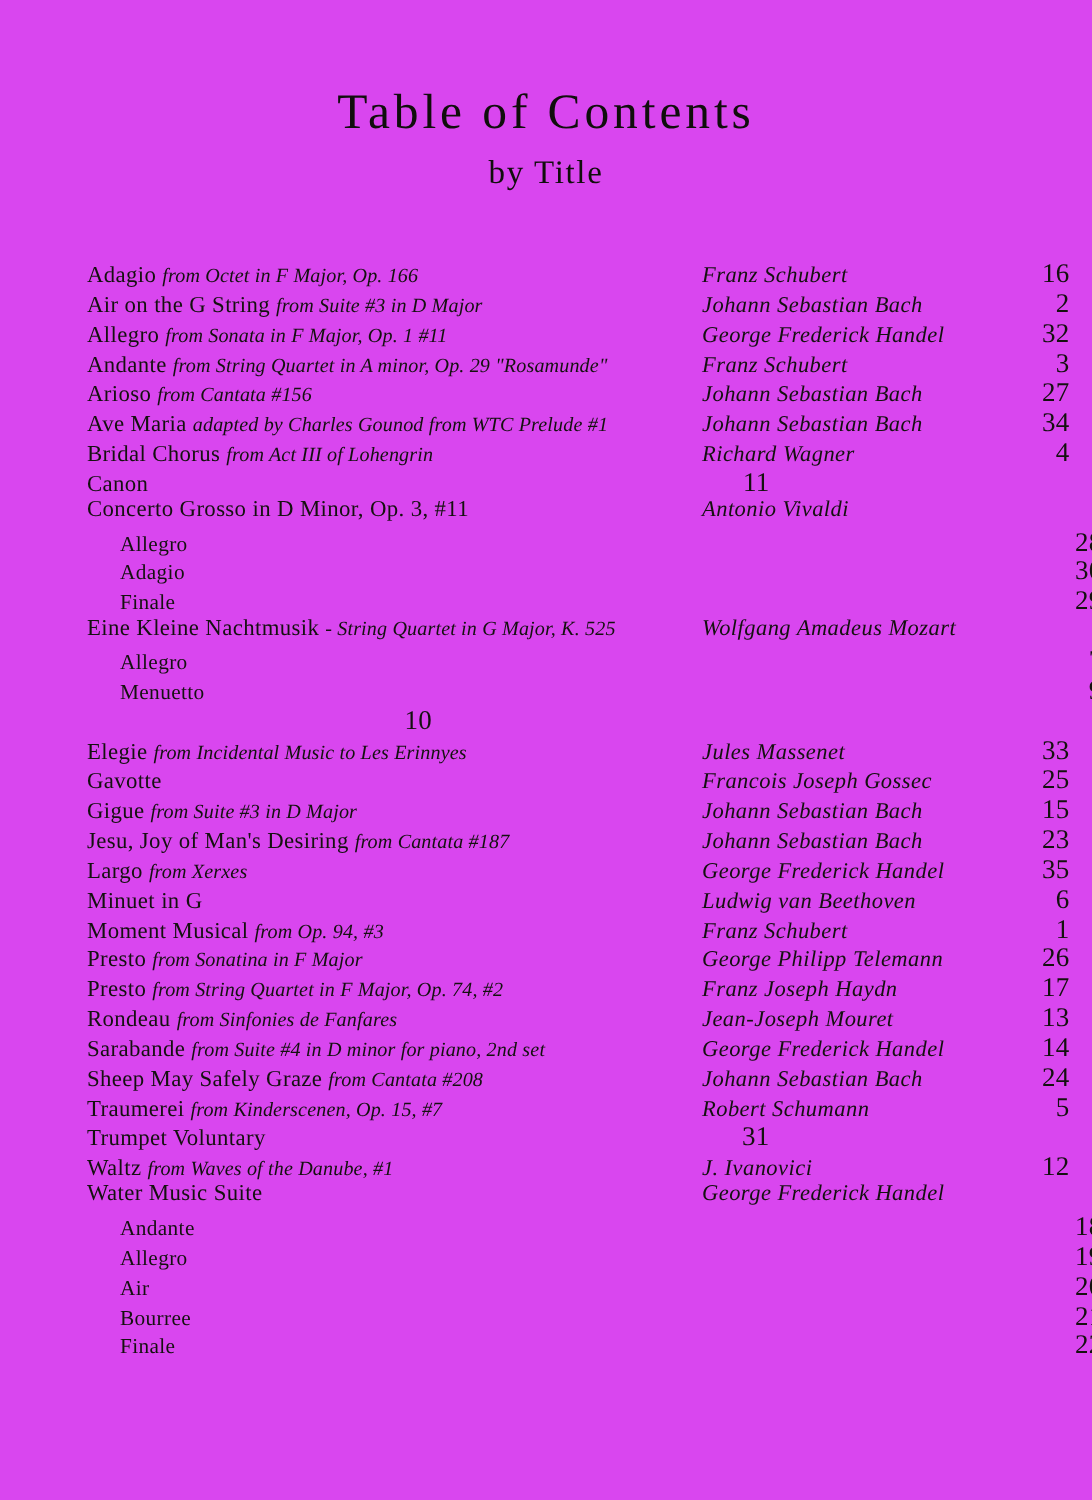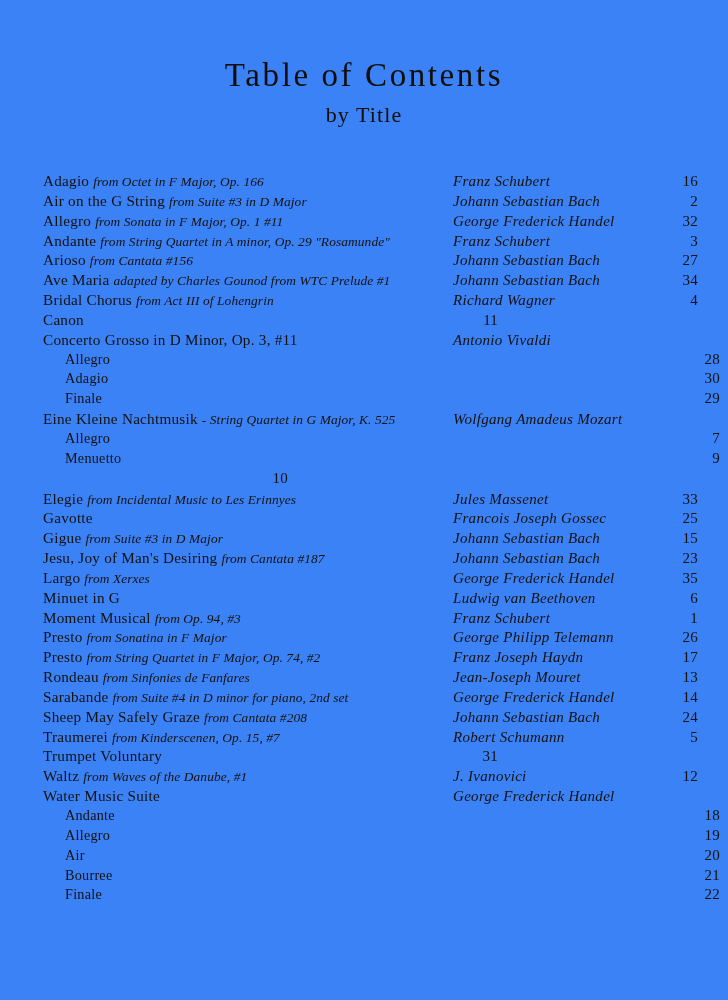--- a/index.html
+++ b/index.html
@@ -12,21 +12,21 @@
     height: 1000px;
     position: relative;
     overflow: hidden;
     font-family: "Liberation Serif", "DejaVu Serif", serif;
     color: #14110f;
     -webkit-font-smoothing: antialiased;
   }
   .page {
     position: absolute;
     inset: 0;
-    background: #3b82f6;
+    background: #d946ef;
   }
 
   
   .title-block {
     position: absolute;
     left: 0;
     right: 0;
     top: 58px;
     text-align: center;
   }
@@ -59,20 +59,21 @@
     align-items: baseline;
     height: 19.85px;
     white-space: nowrap;
   }
   .c-title {
     width: 410px;
     flex: 0 0 410px;
     font-size: 15.2px;
     letter-spacing: 0.25px;
     overflow: visible;
+    margin-left: 15px;
   }
   .c-title .work {
     font-style: normal;
   }
   .c-title .qual {
     font-style: italic;
     font-size: 13.4px;
     letter-spacing: 0.1px;
     padding-left: 4px;
   }
@@ -85,21 +86,21 @@
     width: 200px;
     flex: 0 0 200px;
     font-size: 15px;
     letter-spacing: 0.3px;
     font-style: italic;
   }
   .c-page {
     width: 45px;
     flex: 0 0 45px;
     text-align: right;
-    font-size: 15px;
+    font-size: 18px;
     letter-spacing: 0.2px;
   }
 </style>
 </head>
 <body>
 
 <div class="page">
 
   <div class="title-block">
     <div class="doc-title">Table of Contents</div>

